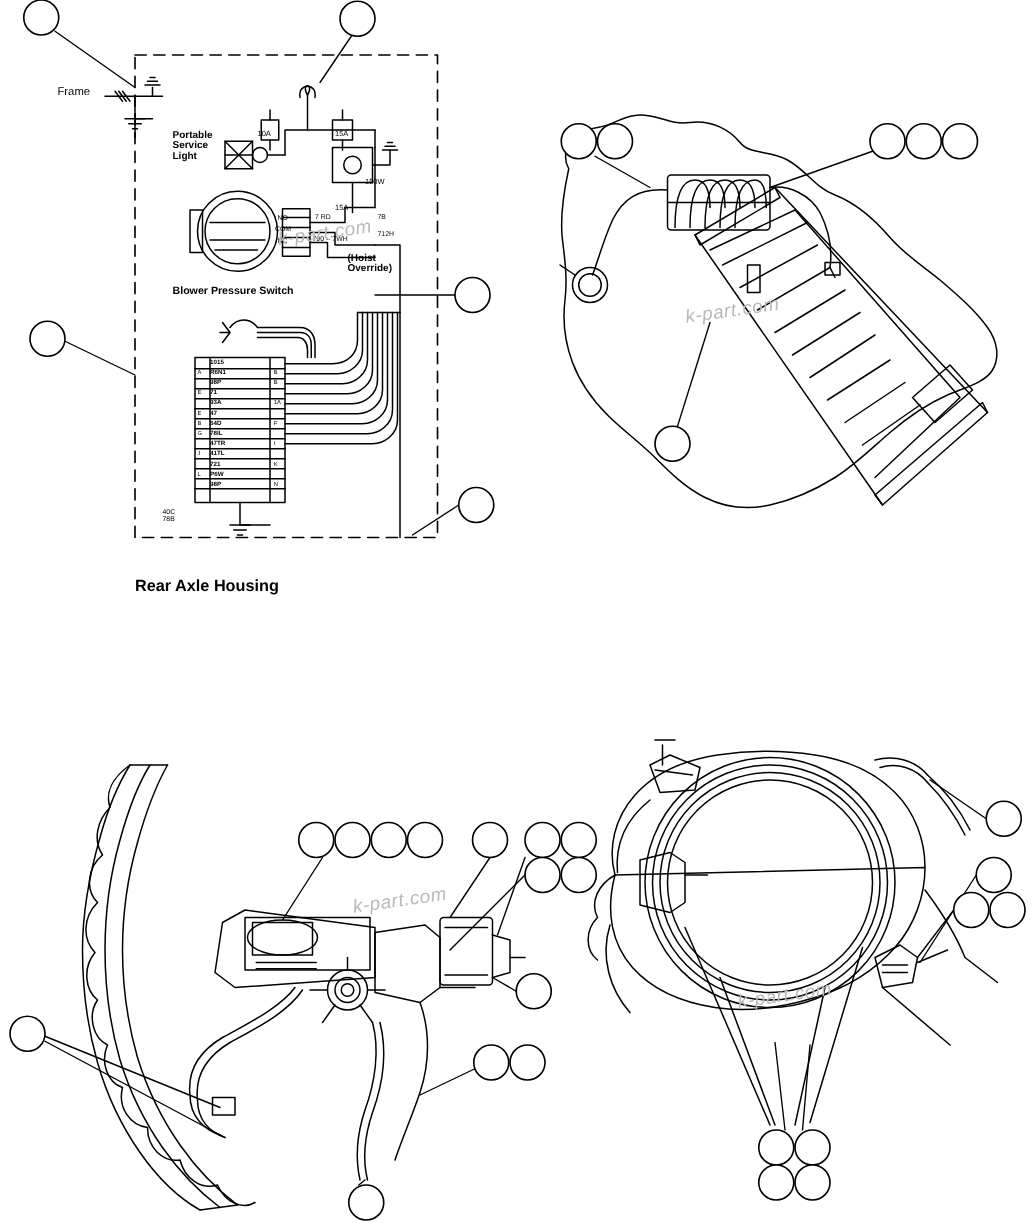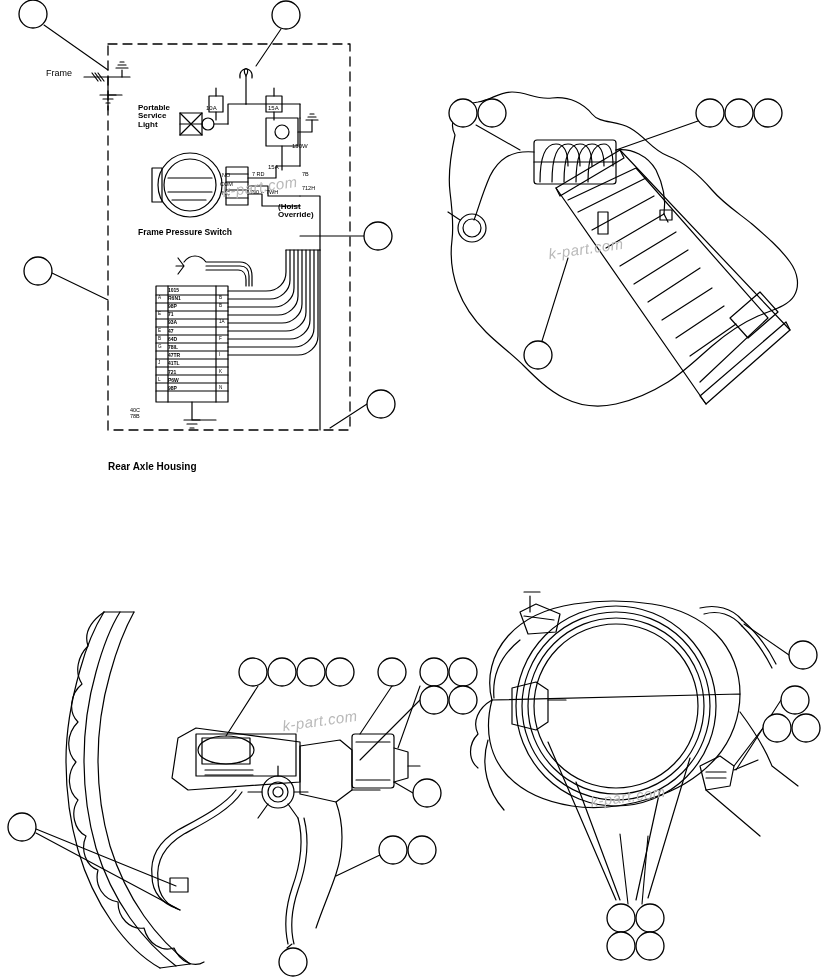--- a/index.html
+++ b/index.html
@@ -370,21 +370,21 @@
 Light</div>
 
   <div class="lbl" style="left:206px; top:105px; font-size:6px;">10A</div>
   <div class="lbl" style="left:268px; top:105px; font-size:6px;">15A</div>
   <div class="lbl" style="left:268px; top:164px; font-size:6px;">15A</div>
   <div class="lbl" style="left:292px; top:143px; font-size:6px;">150W</div>
 
   <div class="lbl center title-bold" style="left:278px; top:203px; font-size:8px; width:48px; white-space:pre-line;">(Hoist
 Override)</div>
 
-  <div class="lbl center title-bold" style="left:138px; top:228px; font-size:8.5px; width:120px;">Frame Pressure Switch</div>
+  <div class="lbl center title-bold" style="left:138px; top:228px; font-size:8.5px; width:120px;">Blower Pressure Switch</div>
 
   <div class="lbl" style="left:222px; top:173px; font-size:5.5px;">NO</div>
   <div class="lbl" style="left:220px; top:182px; font-size:5.5px;">COM</div>
   <div class="lbl" style="left:222px; top:191px; font-size:5.5px;">NC</div>
 
   <div class="lbl" style="left:252px; top:172px; font-size:5.5px;">7 RD</div>
   <div class="lbl" style="left:250px; top:190px; font-size:5.5px;">790 -- 7WH</div>
   <div class="lbl" style="left:302px; top:172px; font-size:5.5px;">7B</div>
   <div class="lbl" style="left:302px; top:186px; font-size:5.5px;">712H</div>
 
@@ -414,21 +414,21 @@
       <div class="lbl" style="left: 158px; top: 361.3px; font-size: 4.6px;">J</div>
       <div class="lbl center" style="left: 168px; top: 361.3px; width: 48px; font-size: 5px; font-weight: bold;">41TL</div>
       <div class="lbl center" style="left: 168px; top: 369.5px; width: 48px; font-size: 5px; font-weight: bold;">721</div>
       <div class="lbl" style="left: 219px; top: 369.5px; font-size: 4.6px;">K</div>
       <div class="lbl" style="left: 158px; top: 377.7px; font-size: 4.6px;">L</div>
       <div class="lbl center" style="left: 168px; top: 377.7px; width: 48px; font-size: 5px; font-weight: bold;">P6W</div>
       <div class="lbl center" style="left: 168px; top: 385.9px; width: 48px; font-size: 5px; font-weight: bold;">98P</div>
       <div class="lbl" style="left: 219px; top: 385.9px; font-size: 4.6px;">N</div>
     </div>
 
-  <div class="lbl title-bold" style="left:108px; top:462px; font-size:10px;">Rear Axle Housing</div>
+  <div class="lbl title-bold" style="left:108px; top:462px; font-size:13px;">Rear Axle Housing</div>
 
   <div id="watermarks">
       <div class="watermark" style="left: 222px; top: 178px; transform: rotate(-8deg);">k-part.com</div>
       <div class="watermark" style="left: 548px; top: 240px; transform: rotate(-8deg);">k-part.com</div>
       <div class="watermark" style="left: 282px; top: 712px; transform: rotate(-8deg);">k-part.com</div>
       <div class="watermark" style="left: 590px; top: 788px; transform: rotate(-8deg);">k-part.com</div>
     </div>
 </div>
 
 </body></html>

